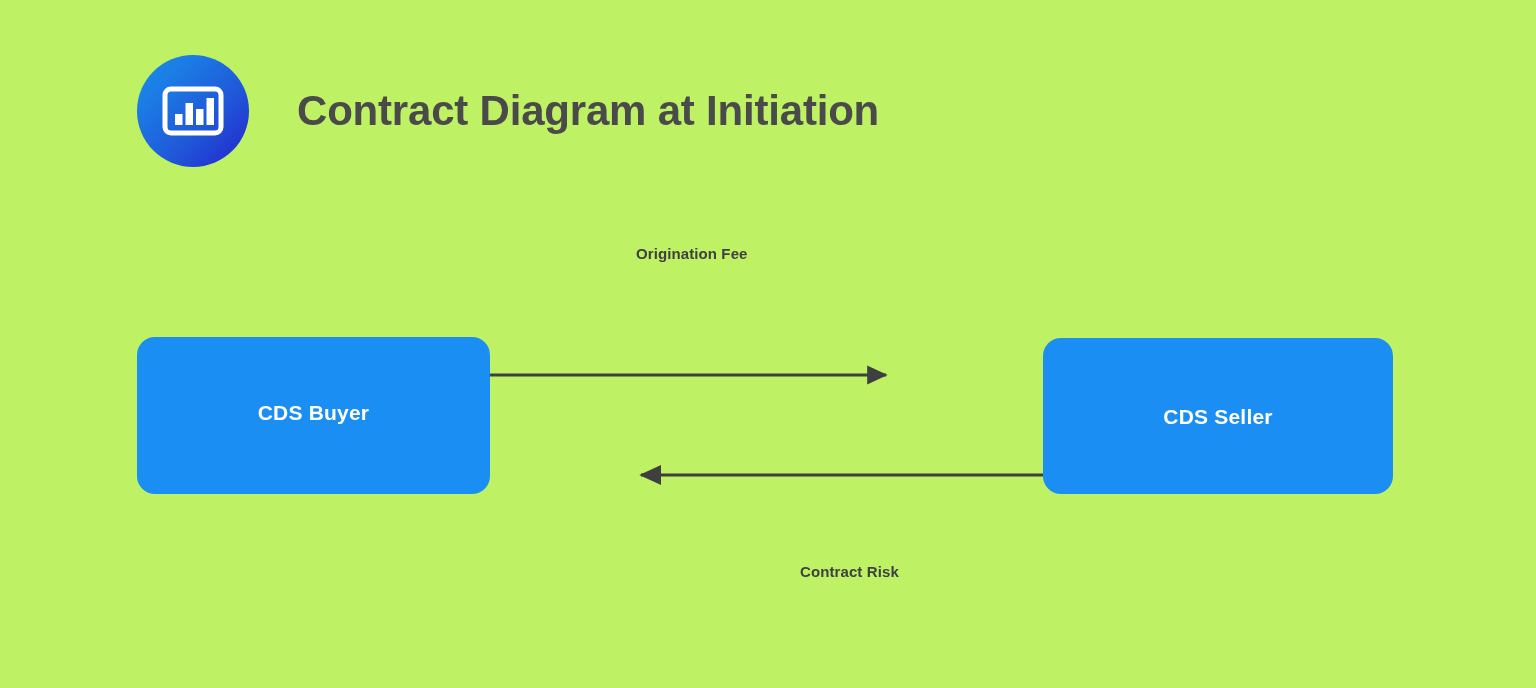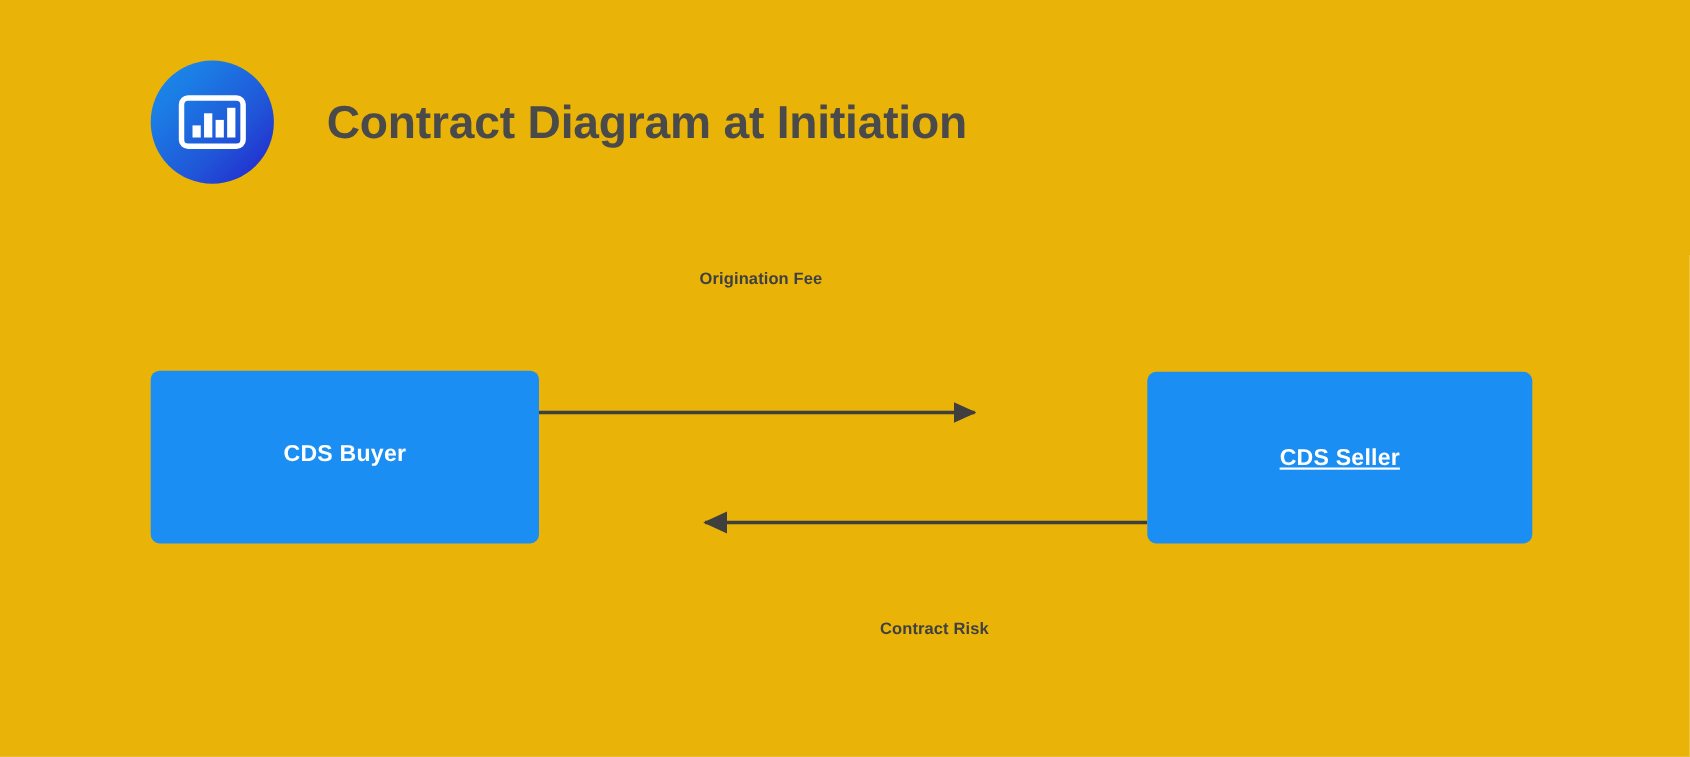--- a/index.html
+++ b/index.html
@@ -12,21 +12,21 @@
     height: 688px;
     background: #fdfdfd;
     font-family: "Liberation Sans", sans-serif;
     overflow: hidden;
   }
 
   #canvas {
     position: relative;
     width: 1536px;
     height: 688px;
-    background: #eab308;
+    background: #bef264;
   }
 
   
   #header {
     position: absolute;
     left: 137px;
     top: 55px;
     display: flex;
     align-items: center;
     height: 112px;
@@ -55,21 +55,21 @@
     color: #4a4a4a;
     letter-spacing: -0.2px;
     white-space: nowrap;
     line-height: 1;
   }
 
   
   .node {
     position: absolute;
     background: #1a8ef2;
-    border-radius: 8px;
+    border-radius: 18px;
     display: flex;
     align-items: center;
     justify-content: center;
   }
 
   .node-label {
     color: #ffffff;
     font-size: 21px;
     font-weight: bold;
     letter-spacing: 0.2px;
@@ -87,21 +87,20 @@
   }
 
   #node-seller {
     left: 1043px;
     top: 338px;
     width: 350px;
     height: 156px;
   }
   #node-seller .node-label {
     transform: translateY(1px);
-    text-decoration: underline;
   }
 
   
   .edge-label {
     position: absolute;
     font-size: 15px;
     font-weight: bold;
     color: #3f4042;
     letter-spacing: 0.1px;
     white-space: nowrap;

